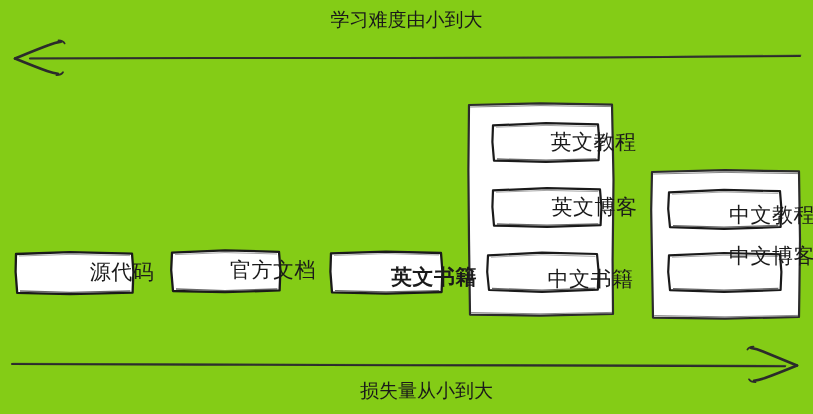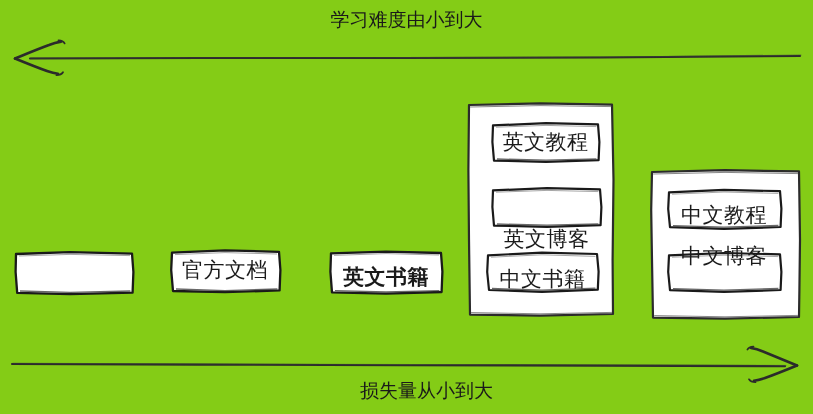--- a/index.html
+++ b/index.html
@@ -31,20 +31,21 @@
     display: flex;
     align-items: center;
     justify-content: center;
     color: #1a1a1a;
     font-size: 21px;
     line-height: 1;
     letter-spacing: 0.5px;
     white-space: nowrap;
     font-family: "DejaVu Sans", "Liberation Sans", sans-serif;
     font-weight: 400;
+    padding-left: 48px;
   }
   .axis-title {
     position: absolute;
     color: #1a1a1a;
     font-size: 19px;
     line-height: 1;
     white-space: nowrap;
     text-align: center;
     font-family: "DejaVu Sans", "Liberation Sans", sans-serif;
     font-weight: 400;
@@ -135,28 +136,29 @@
       <path d="M 669 255.4 L 724 253 L 780 254.4 L 781.4 271.8 L 780.6 290 L 724 291.8 L 670 290.2 L 668.2 272 Z" fill="#ffffff" stroke="#1a1a1a" stroke-width="2.2" stroke-linejoin="round" stroke-linecap="round"></path>
       <path d="M 672 257.2 L 724 255.2 L 778.4 256.6" fill="none" stroke="#666" stroke-width="0.9" opacity="0.65"></path>
       <path d="M 673 288.6 L 724 290.2 L 778.4 288.4" fill="none" stroke="#444" stroke-width="1.3" opacity="0.8"></path>
     </g>
   </svg>
 
   <div class="axis-title" style="left:0; top:10px; width:813px;">学习难度由小到大</div>
 
   <div class="axis-title" style="left:0; top:381px; width:813px;margin-left:20px;">损失量从小到大</div>
 
+  <div class="node-label" style="left:15px; top:252px; width:118px; height:41px;">源代码</div>
 
   <div class="node-label" style="left:170px; top:250px; width:110px; height:41px;">官方文档</div>
 
   <div class="node-label" style="left:330px; top:265px; width:112px; height:24px;font-weight:bold;">英文书籍</div>
 
   <div class="node-label" style="left:492px; top:123px; width:107px; height:38px;">英文教程</div>
 
-  <div class="node-label" style="left:492px; top:188px; width:109px; height:38px;margin-top:32px;">英文博客</div>
+  <div class="node-label" style="left:492px; top:188px; width:109px; height:38px;">英文博客</div>
 
   <div class="node-label" style="left:487px; top:253px; width:111px; height:52px;">中文书籍</div>
 
   <div class="node-label" style="left:668px; top:190px; width:112px; height:51px;">中文教程</div>
 
   <div class="node-label" style="left:668px; top:237px; width:112px; height:38px;">中文博客</div>
 
 </div>
 
 </body></html>

